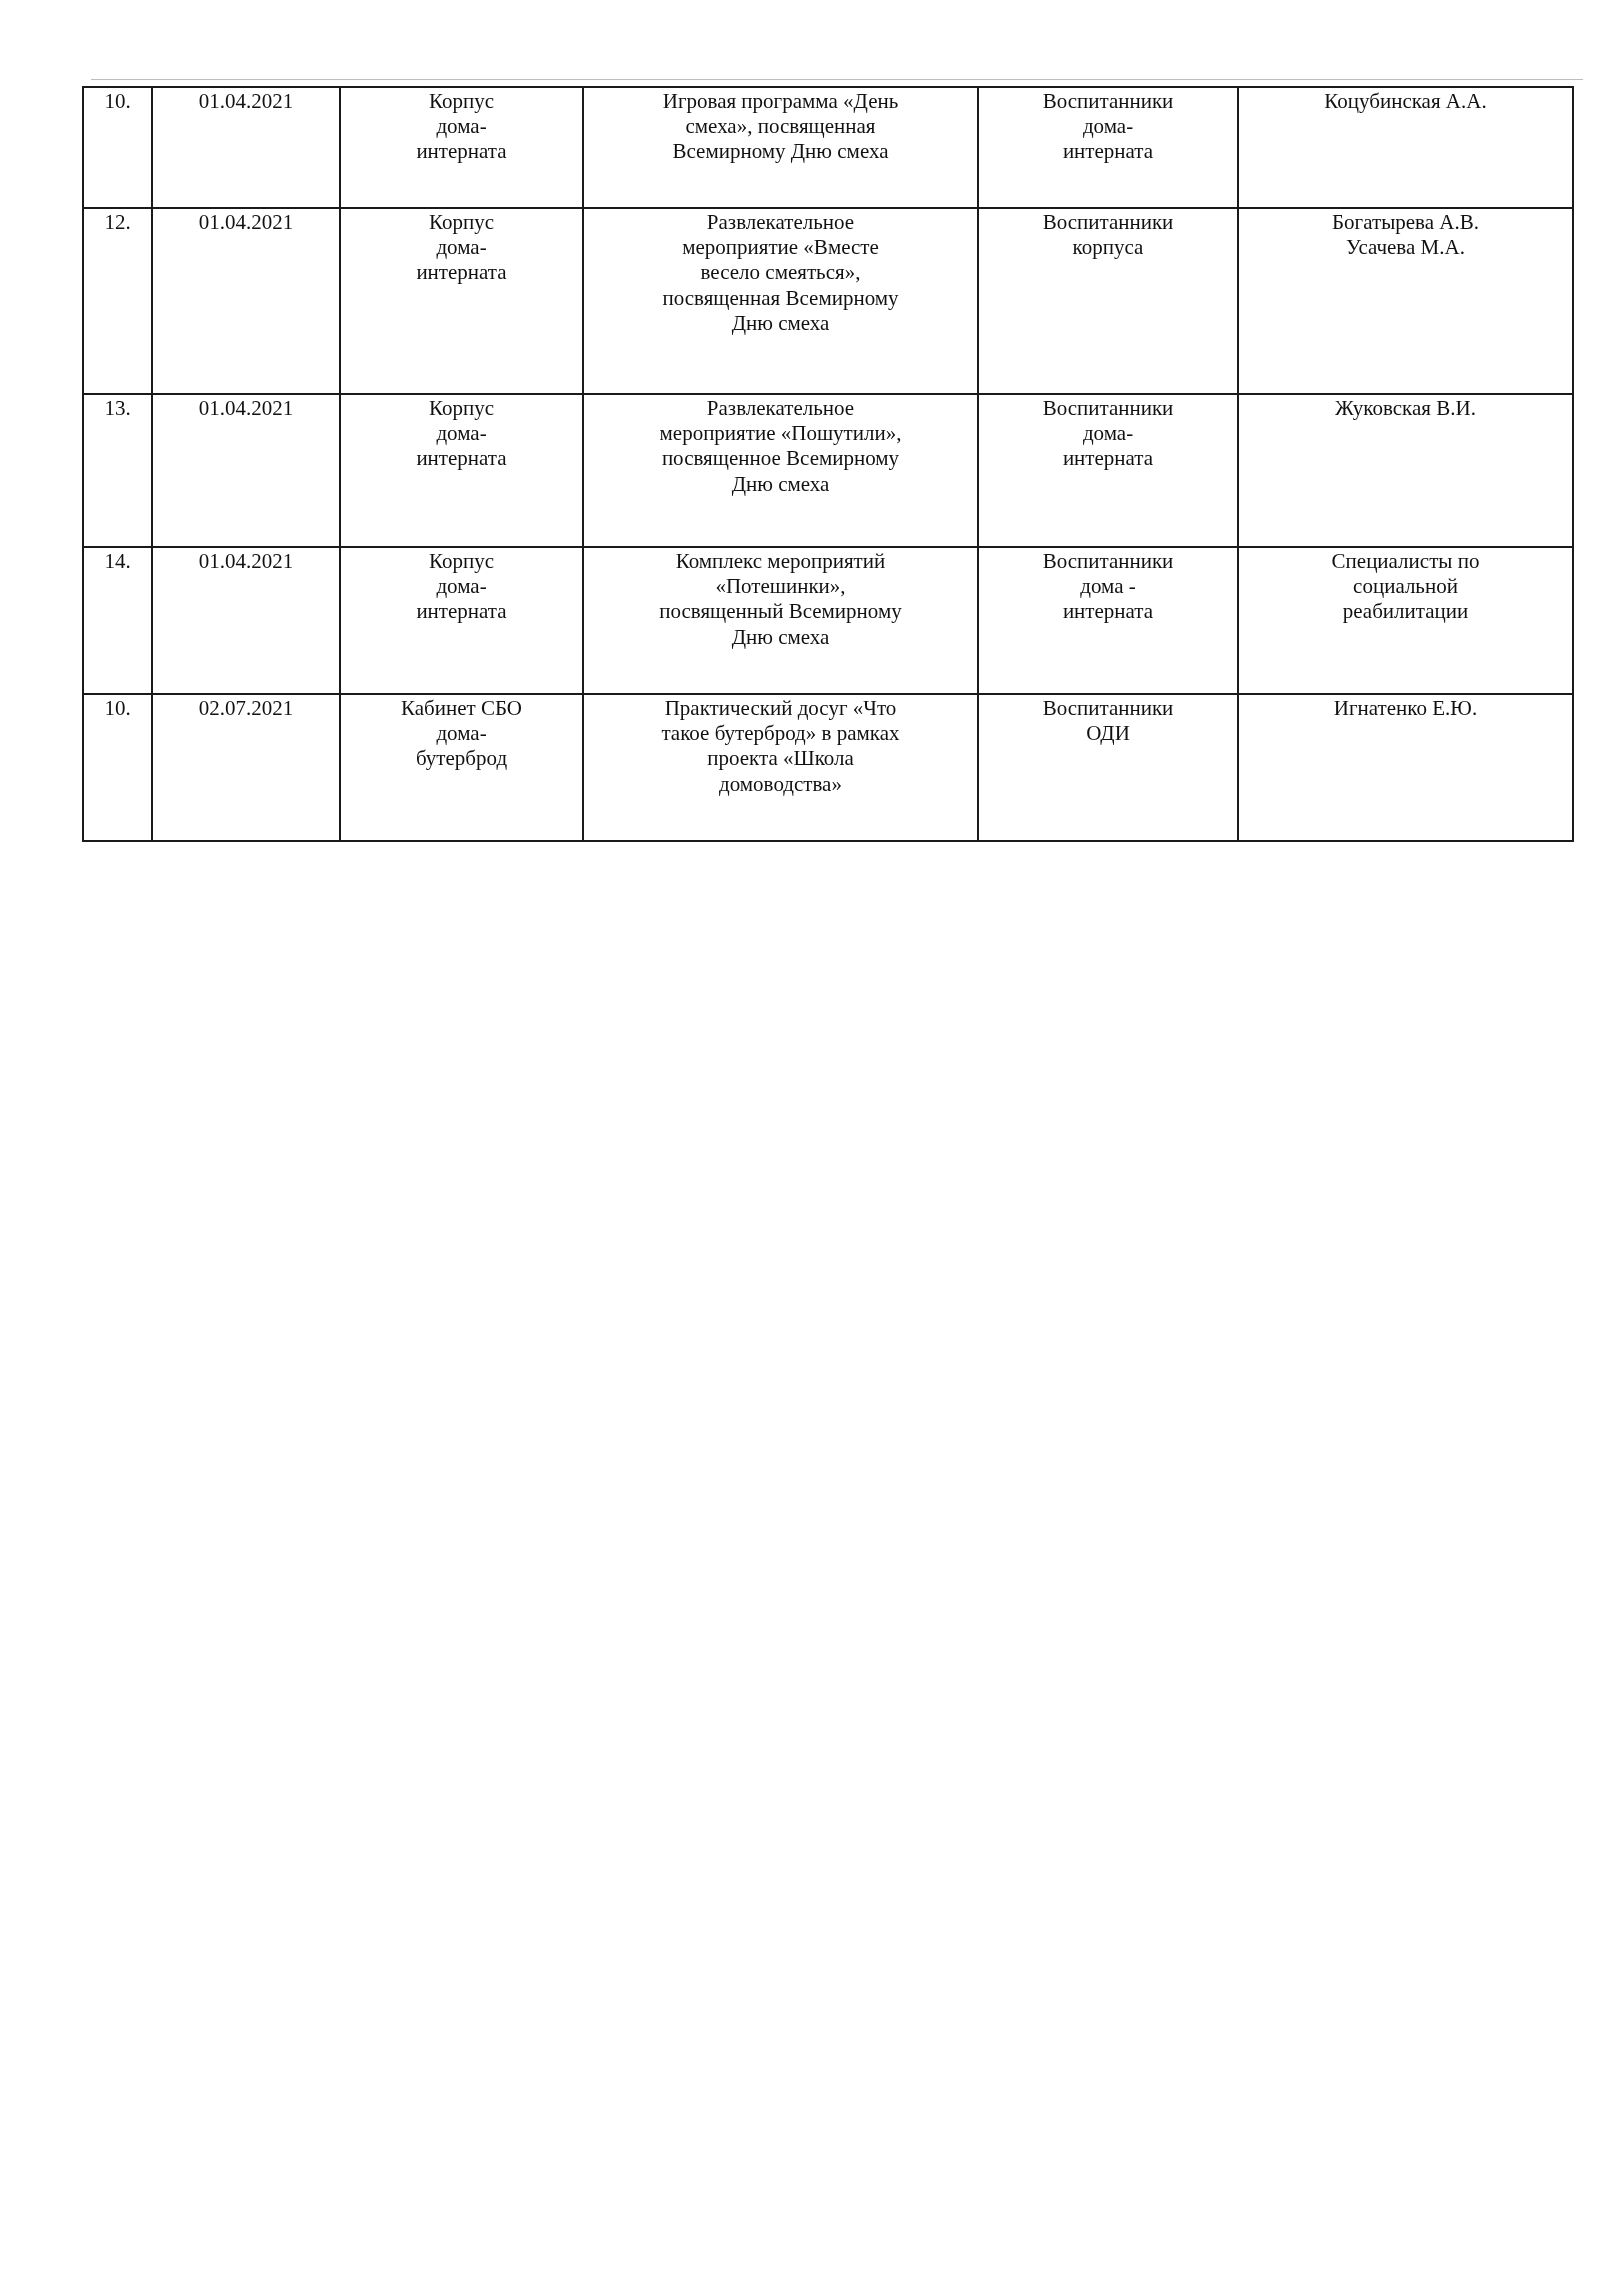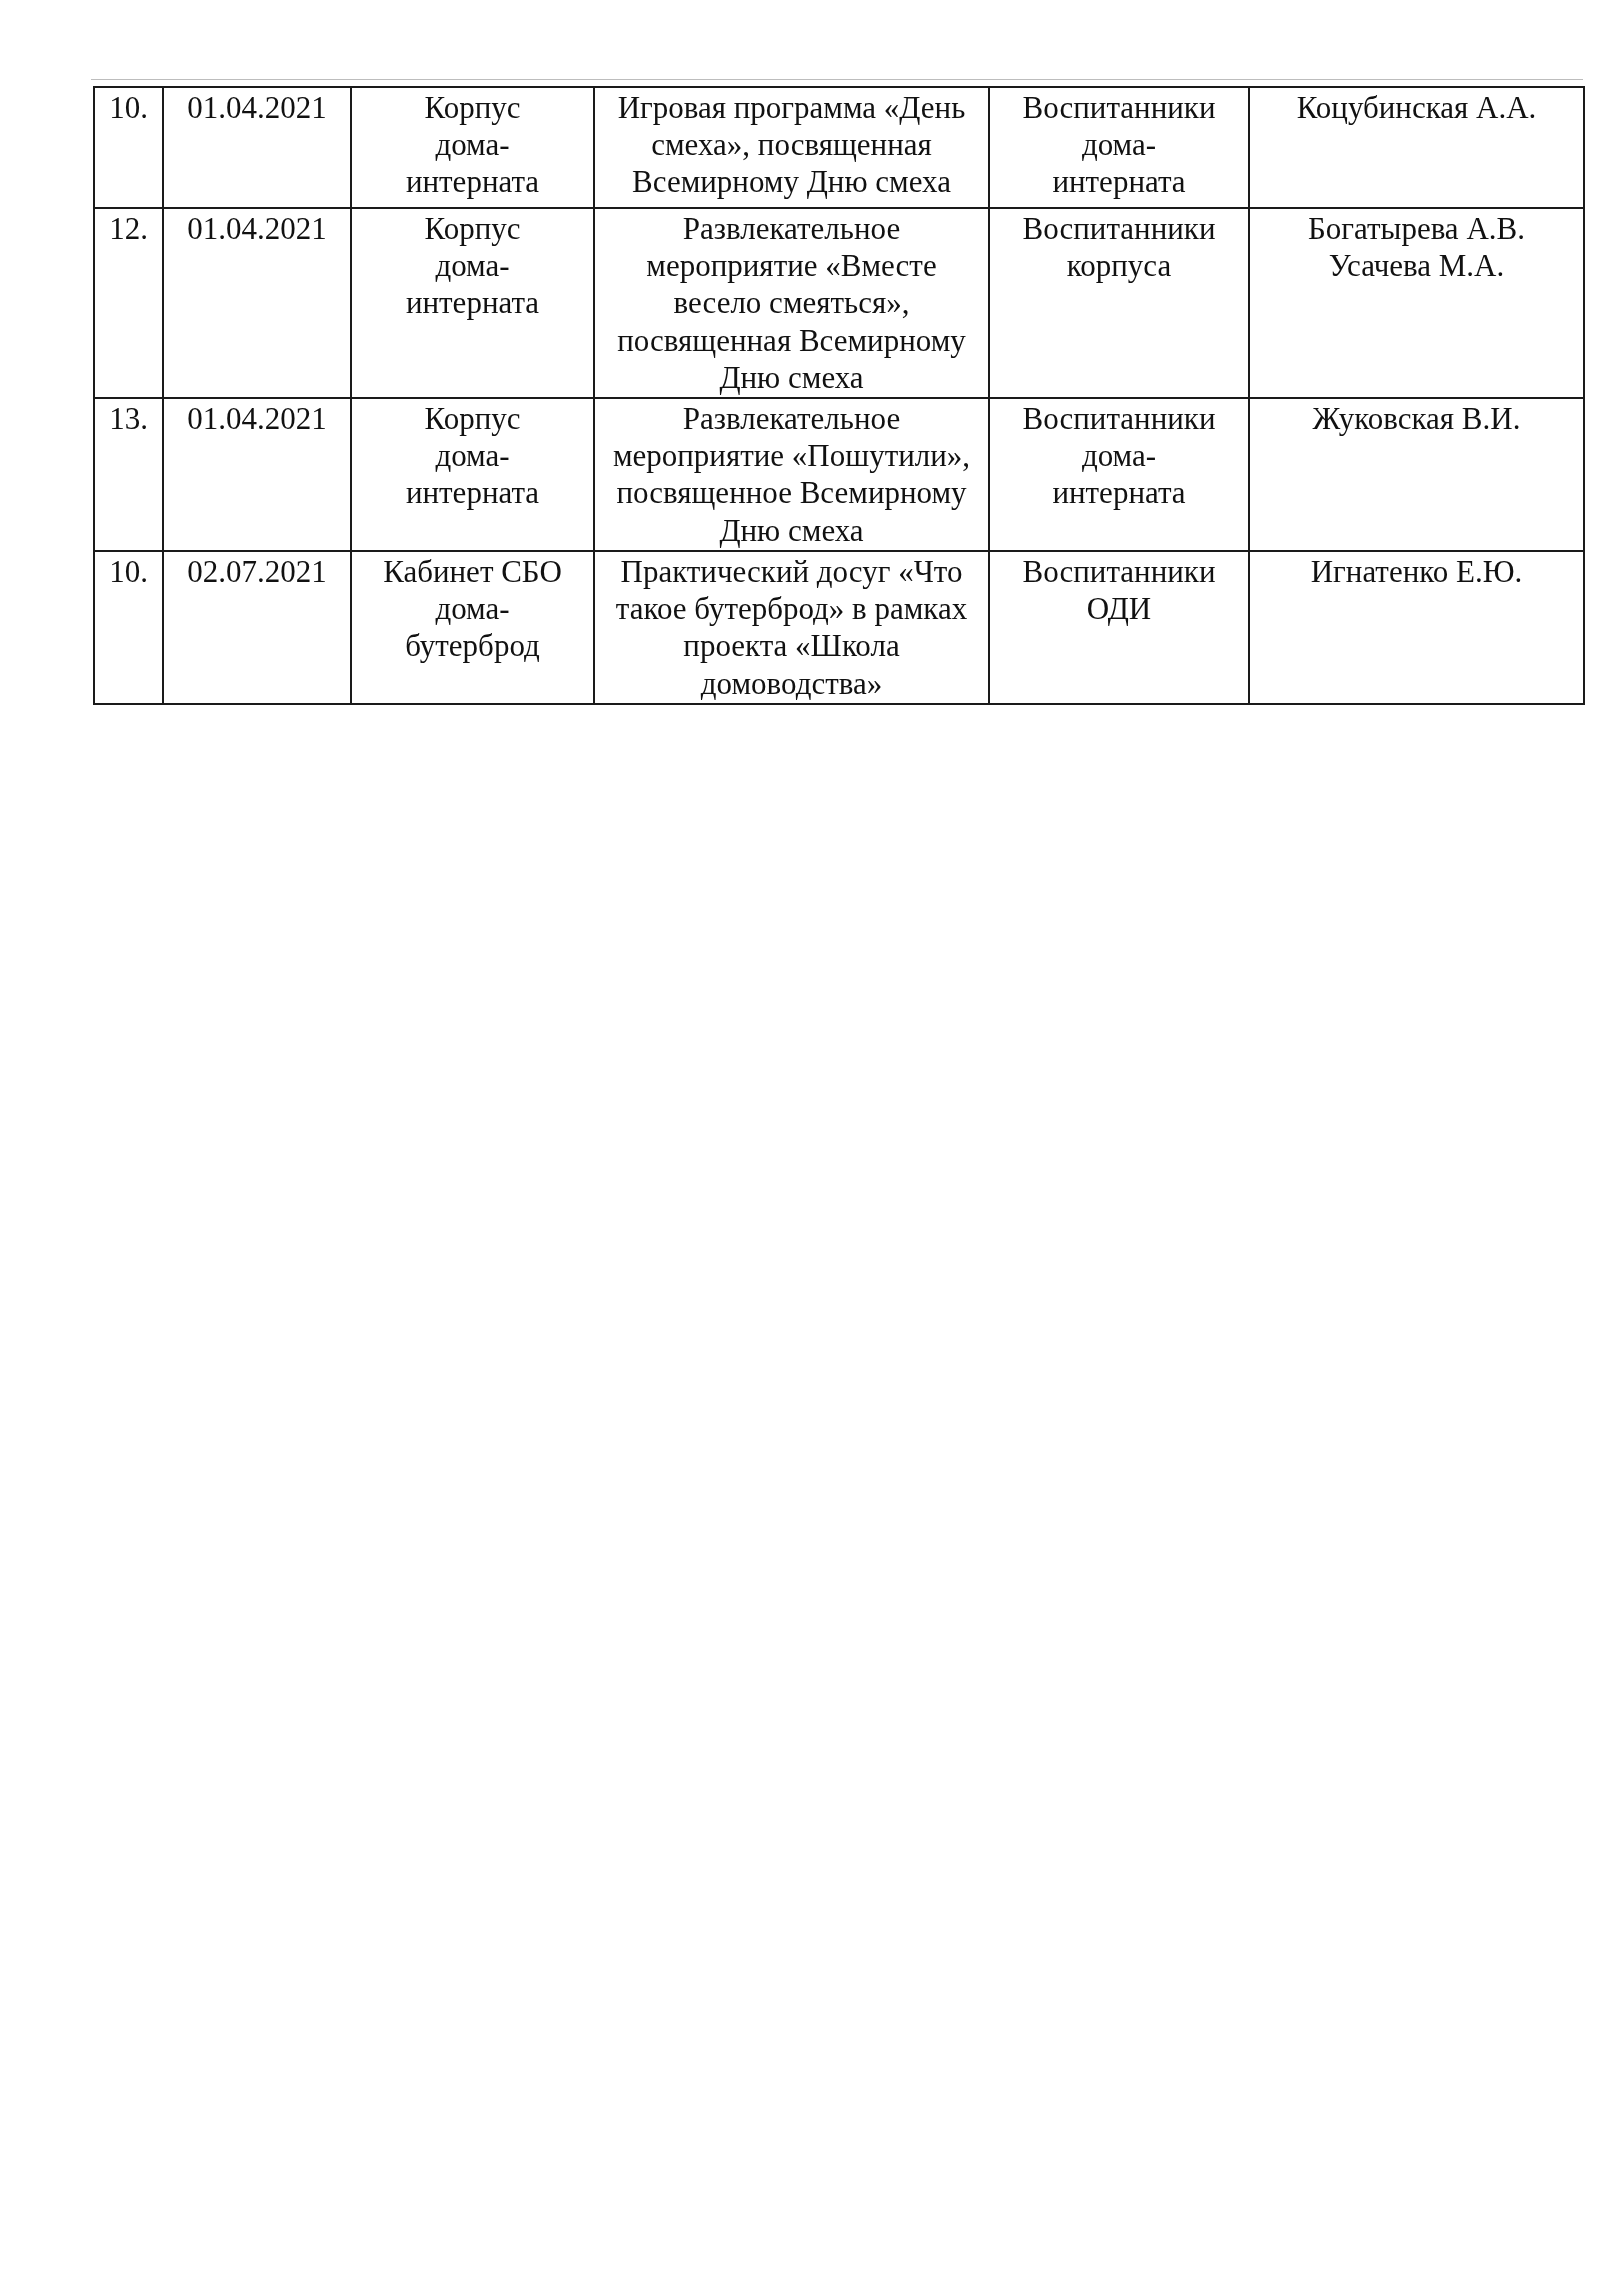--- a/index.html
+++ b/index.html
@@ -19,26 +19,26 @@
   .continuation-line {
     position: absolute;
     left: 91px;
     top: 79px;
     width: 1492px;
     height: 1px;
     background: #bdbdbd;
   }
   table.events {
     position: absolute;
-    left: 93px;
+    left: 82px;
     top: 86px;
     width: 1490px;
     border-collapse: collapse;
     table-layout: fixed;
-    font-size: 31px;
+    font-size: 21px;
     line-height: 1.2;
   }
   table.events td {
     border: 2px solid #1a1a1a;
     vertical-align: top;
     text-align: center;
     padding: 1px 2.9px;
     white-space: pre-line;
     overflow: hidden;
   }
@@ -104,20 +104,37 @@
 интерната</td>
         <td>Развлекательное
 мероприятие «Пошутили»,
 посвященное Всемирному
 Дню смеха</td>
         <td>Воспитанники
 дома-
 интерната</td>
         <td>Жуковская В.И.</td>
       </tr>
+      <tr class="r4">
+        <td>14.</td>
+        <td>01.04.2021</td>
+        <td>Корпус
+дома-
+интерната</td>
+        <td>Комплекс мероприятий
+«Потешинки»,
+посвященный Всемирному
+Дню смеха</td>
+        <td>Воспитанники
+дома -
+интерната</td>
+        <td>Специалисты по
+социальной
+реабилитации</td>
+      </tr>
       <tr class="r5">
         <td>10.</td>
         <td>02.07.2021</td>
         <td>Кабинет СБО
 дома-
 бутерброд</td>
         <td>Практический досуг «Что
 такое бутерброд» в рамках
 проекта «Школа
 домоводства»</td>

